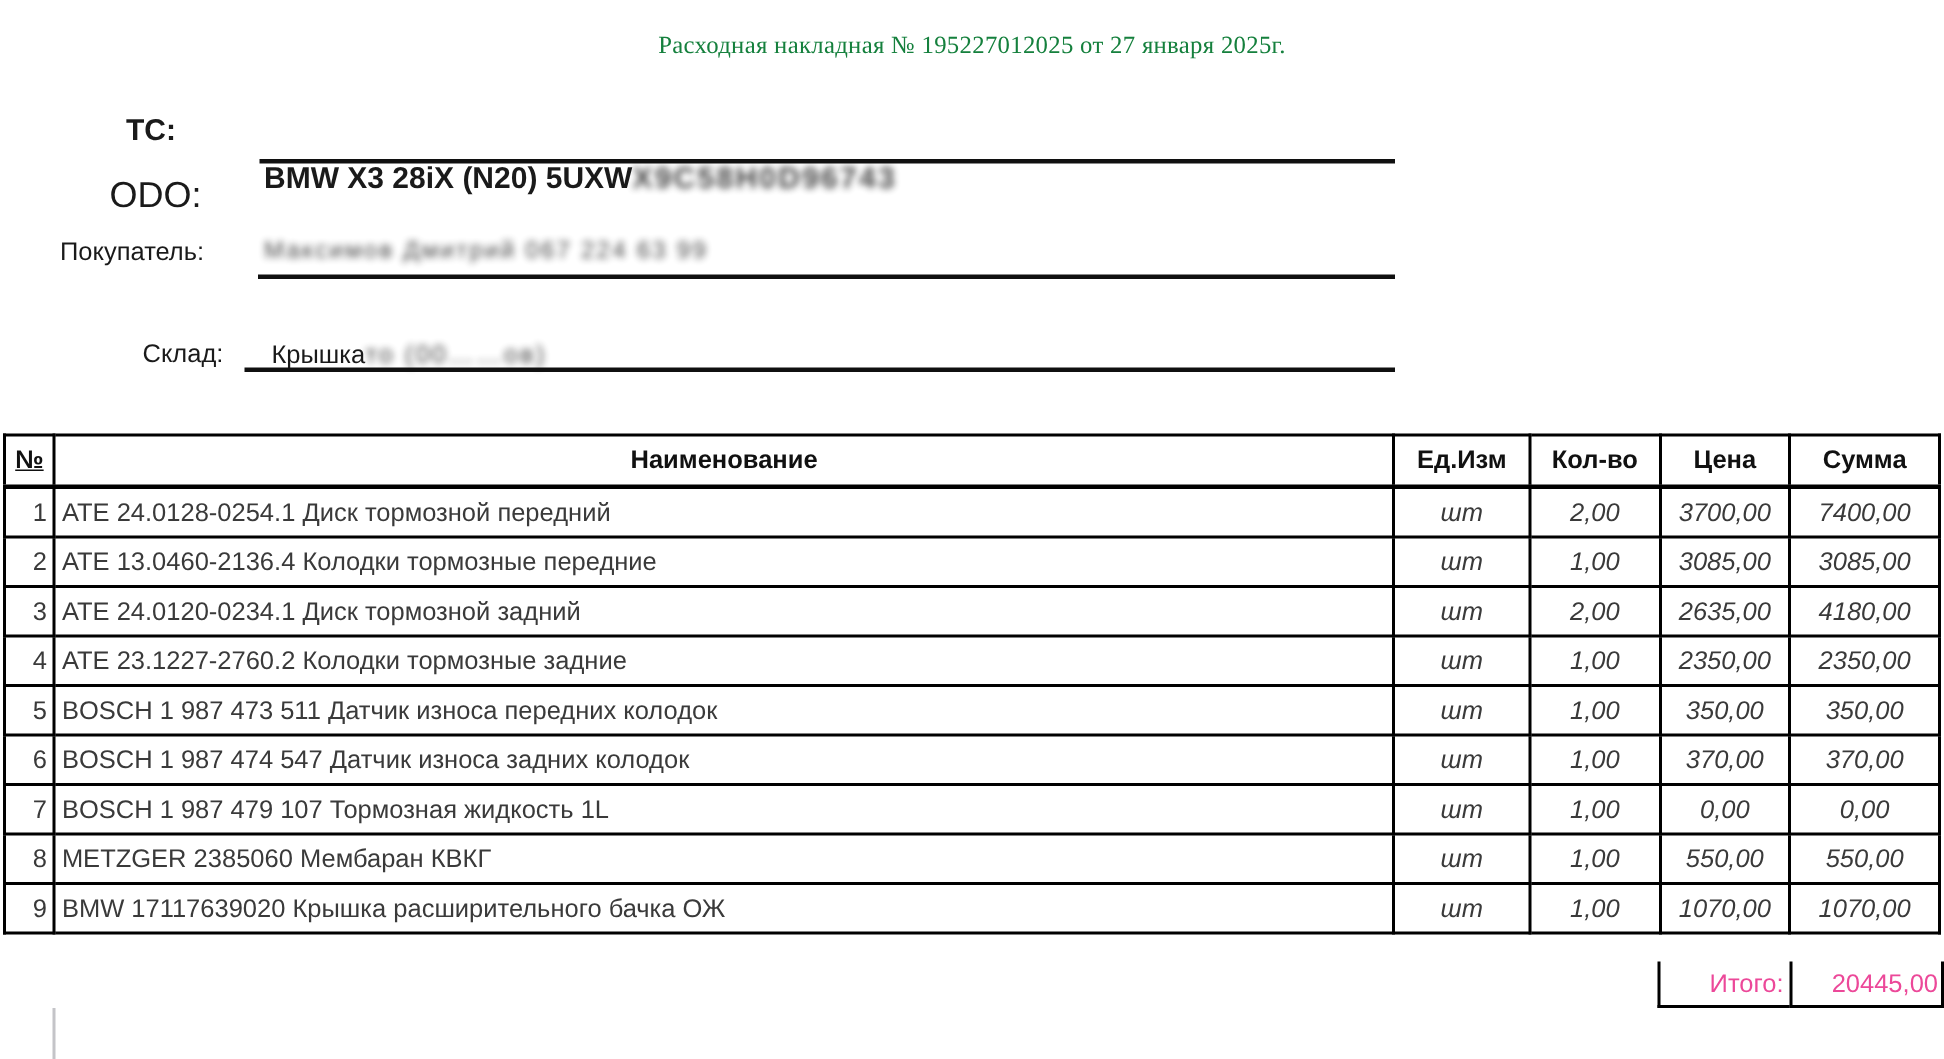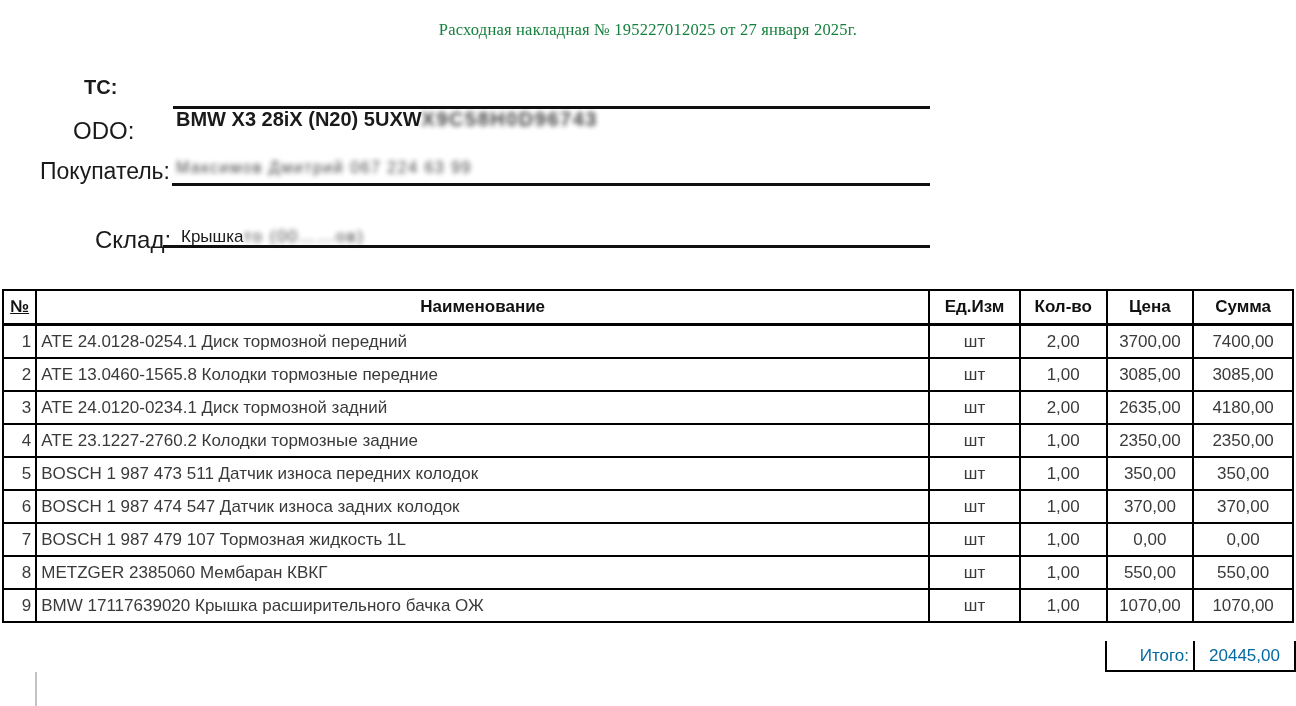--- a/index.html
+++ b/index.html
@@ -22,22 +22,22 @@
     width: 100%;
     text-align: center;
     font-size: 16.5px;
     color: #15803d;
     letter-spacing: 0.2px;
     font-family: Liberation Serif, serif;
   }
   .field-label { position: absolute; white-space: nowrap; }
   .lbl-tc   { left: 84px;  top: 76px;  font-weight: bold; font-size: 20px; }
   .lbl-odo  { left: 73px;  top: 117px; font-weight: normal; font-size: 24px; }
-  .lbl-buyer{ left: 40px;  top: 158px; font-size: 23px; }
-  .lbl-wh   { left: 95px;  top: 226px; font-size: 24px; }
+  .lbl-buyer{ left: 40px;  top: 158px; font-size: 17px; }
+  .lbl-wh   { left: 95px;  top: 226px; font-size: 17px; }
 
   .field-value { position: absolute; white-space: nowrap; }
   .val-tc   { left: 176px; top: 74px; font-weight: bold; font-size: 20px; margin-top: 34px; }
   .val-buyer{ left: 176px; top: 159px; font-size: 16px; letter-spacing: 1px; }
   .val-wh   { left: 181px; top: 227px; font-size: 17px; }
 
   .redacted {
     filter: blur(2.4px);
     opacity: 0.82;
     letter-spacing: 1.5px;
@@ -81,45 +81,45 @@
   .col-name { width: 886px; }
   .col-unit { width: 90px; }
   .col-qty  { width: 86px; }
   .col-price{ width: 86px; }
   .col-sum  { width: 99px; }
 
   th.h-num { text-align: left; padding-left: 4px; }
   th.h-num span { text-decoration: underline; }
   td.c-num  { text-align: right; padding-right: 9px; }
   td.c-name { text-align: left;  padding-left: 6px; margin-left: 11px; }
-  td.c-unit, td.c-qty, td.c-price, td.c-sum { text-align: center; }
+  td.c-unit, td.c-qty, td.c-price, td.c-sum { text-align: center; font-style: italic; }
 
   .totals {
     position: absolute;
     left: 1105px;
     top: 641px;
     display: flex;
     font-size: 17px;
   }
   .totals .t-label, .totals .t-value {
     border: 2px solid #000;
     border-top: none;
     height: 29px;
     line-height: 29px;
-    color: #0369a1;
+    color: #ec4899;
   }
   .totals .t-label {
     width: 82px;
     text-align: right;
     padding-right: 4px;
     border-right: none;
   }
   .totals .t-value {
     width: 95px;
-    text-align: center;
+    text-align: right;
     padding: 0 2px;
   }
   .stray-line {
     position: absolute;
     left: 35px;
     top: 672px;
     width: 1.5px;
     height: 34px;
     background: #c4c4c8;
   }
@@ -166,21 +166,21 @@
     <tr>
       <td class="c-num">1</td>
       <td class="c-name">ATE 24.0128-0254.1 Диск тормозной передний</td>
       <td class="c-unit">шт</td>
       <td class="c-qty">2,00</td>
       <td class="c-price">3700,00</td>
       <td class="c-sum">7400,00</td>
     </tr>
     <tr>
       <td class="c-num">2</td>
-      <td class="c-name">ATE 13.0460-1565.8 Колодки тормозные передние</td>
+      <td class="c-name">ATE 13.0460-2136.4 Колодки тормозные передние</td>
       <td class="c-unit">шт</td>
       <td class="c-qty">1,00</td>
       <td class="c-price">3085,00</td>
       <td class="c-sum">3085,00</td>
     </tr>
     <tr>
       <td class="c-num">3</td>
       <td class="c-name">ATE 24.0120-0234.1 Диск тормозной задний</td>
       <td class="c-unit">шт</td>
       <td class="c-qty">2,00</td>

